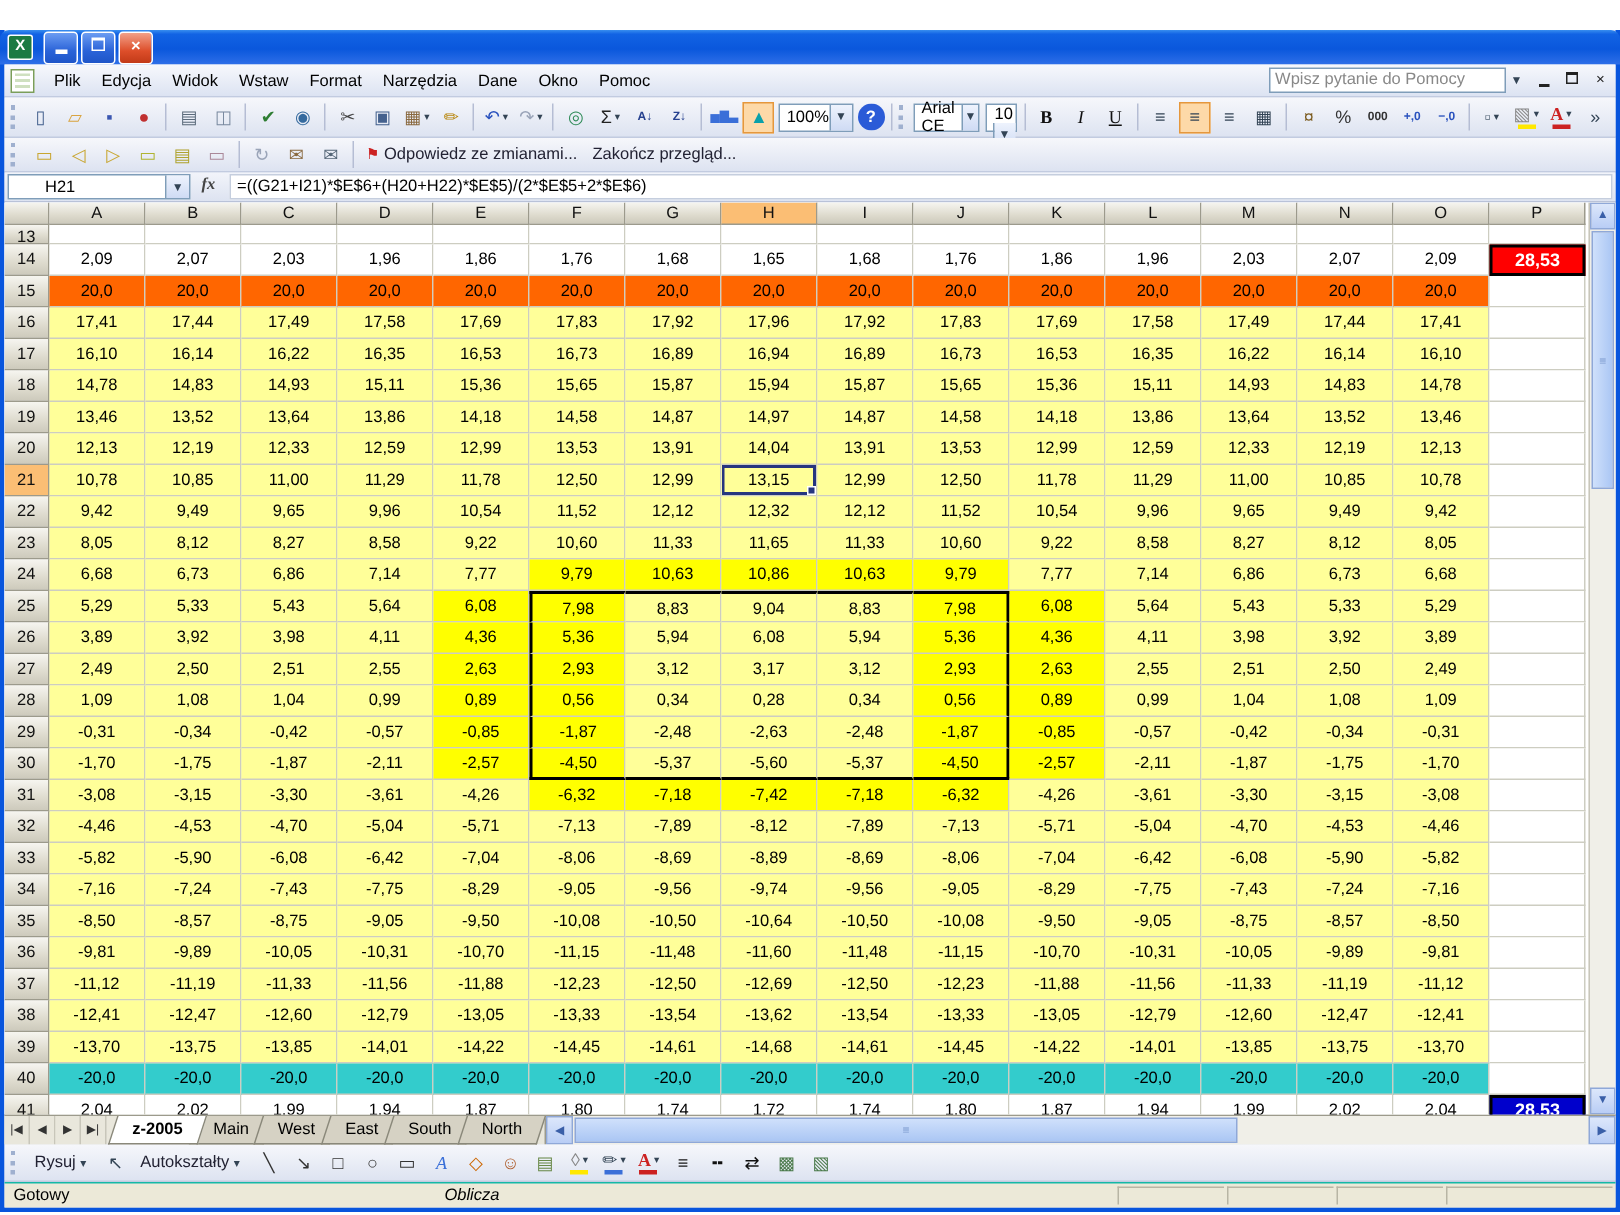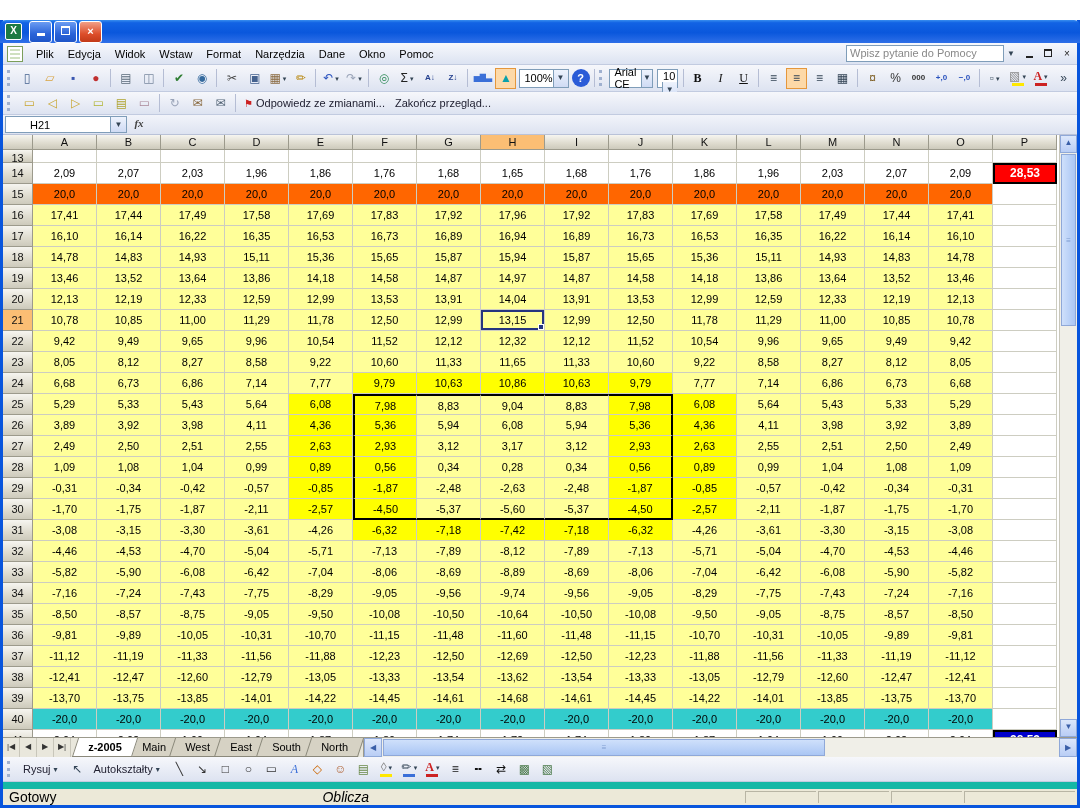--- a/index.html
+++ b/index.html
@@ -111,21 +111,21 @@
   .tab span{transform:skewX(18deg);font-size:11px;}
   .tab.active{background:#fff;z-index:2;font-weight:bold;}
   .hscroll{flex:1;display:flex;align-items:stretch;margin-left:8px;border-left:1px solid #9c9a8c;background:#f0efe8;}
   .hbtn{width:16px;background:linear-gradient(#dce7fb,#b9cdf5);border:1px solid #8fa8d8;color:#3a5fa8;
     font-size:8px;text-align:center;line-height:17px;}
   .hthumb{width:440px;background:linear-gradient(#cfe0fb,#aac6f4);border:1px solid #8fa8d8;margin:1px;
     display:flex;align-items:center;justify-content:center;color:#7f9cd0;font-size:8px;}
   .htrack{flex:1;}
   
   .statusbar{height:16px;flex:0 0 16px;display:flex;align-items:center;background:#ece9d8;
-    border-top:7px solid #14b8a6;font-size:14px;gap:16px;}
+    border-top:1px solid #14b8a6;font-size:11px;}
   .status-left{margin-left:6px;}
   .status-calc{margin-left:250px;font-style:italic;}
   .status-panes{margin-left:auto;display:flex;height:12px;}
   .pane{width:70px;border-left:1px solid #b8b5a4;border-top:1px solid #b8b5a4;margin-right:2px;}
 </style>
 </head>
 <body>
 
 <div class="window">
 
@@ -438,20 +438,21 @@
       <span>Zakończ przegląd...</span>
     </span>
   </div>
 
   <div class="formulabar">
     <span class="namebox">
       <span>H21</span>
       <span class="dd">▼</span>
     </span>
     <span class="fxlab">fx</span>
+    <span class="formula-input">=((G21+I21)*$E$6+(H20+H22)*$E$5)/(2*$E$5+2*$E$6)</span>
   </div>
 
   <div class="gridwrap">
     <div id="grid">
         <span class="c corner h-hdr"></span>
         <span class="c chead h-hdr">A</span>
         <span class="c chead h-hdr">B</span>
         <span class="c chead h-hdr">C</span>
         <span class="c chead h-hdr">D</span>
         <span class="c chead h-hdr">E</span>

